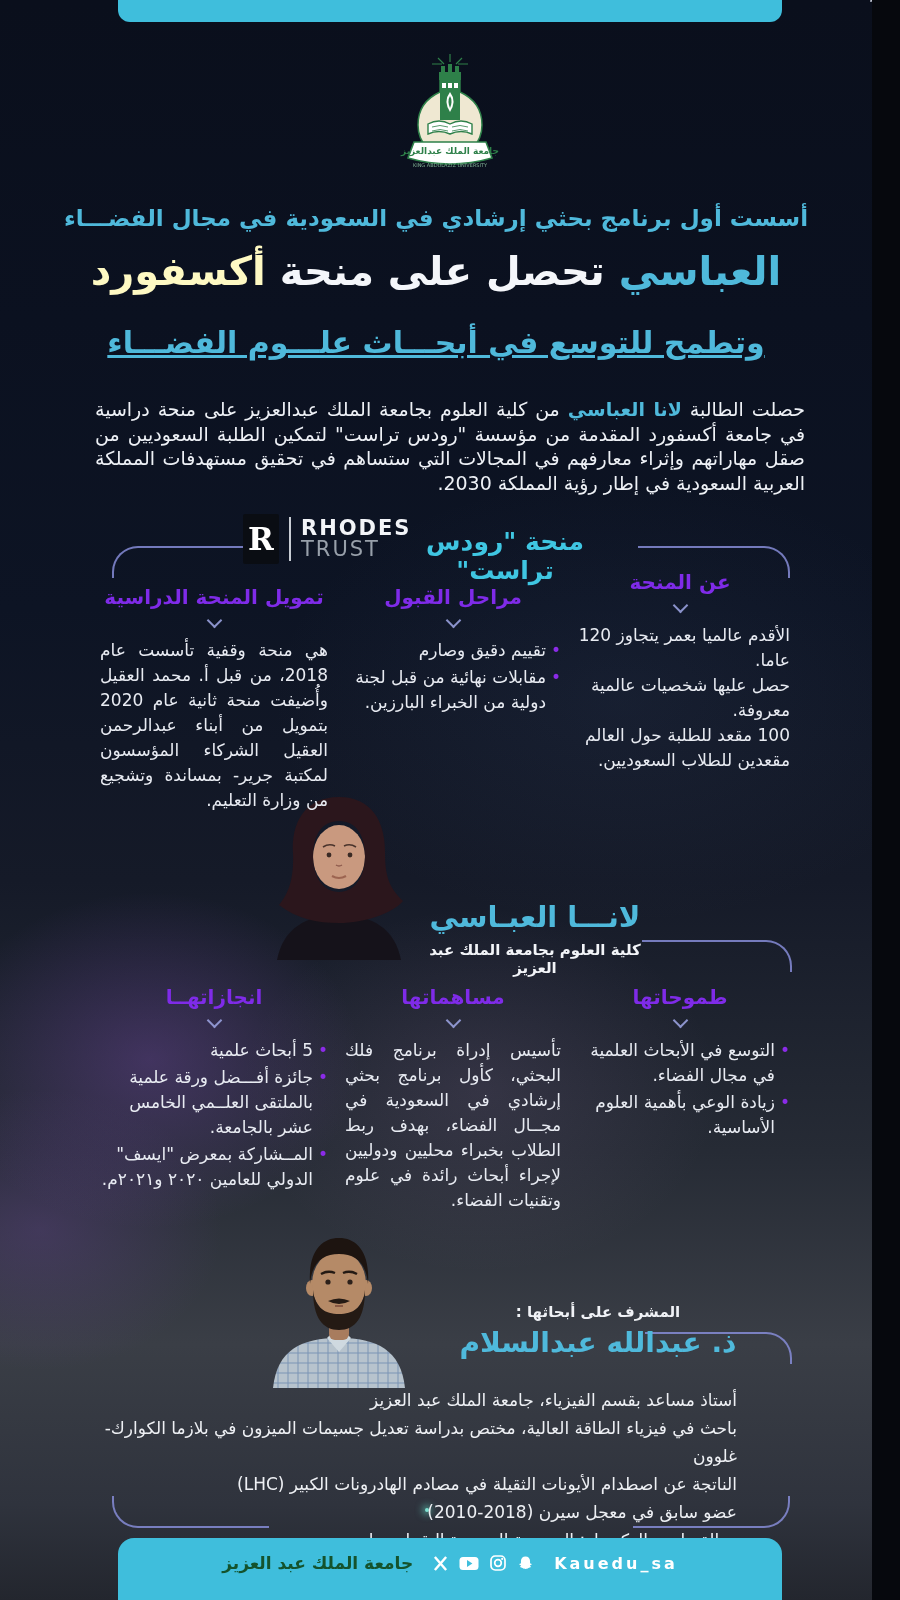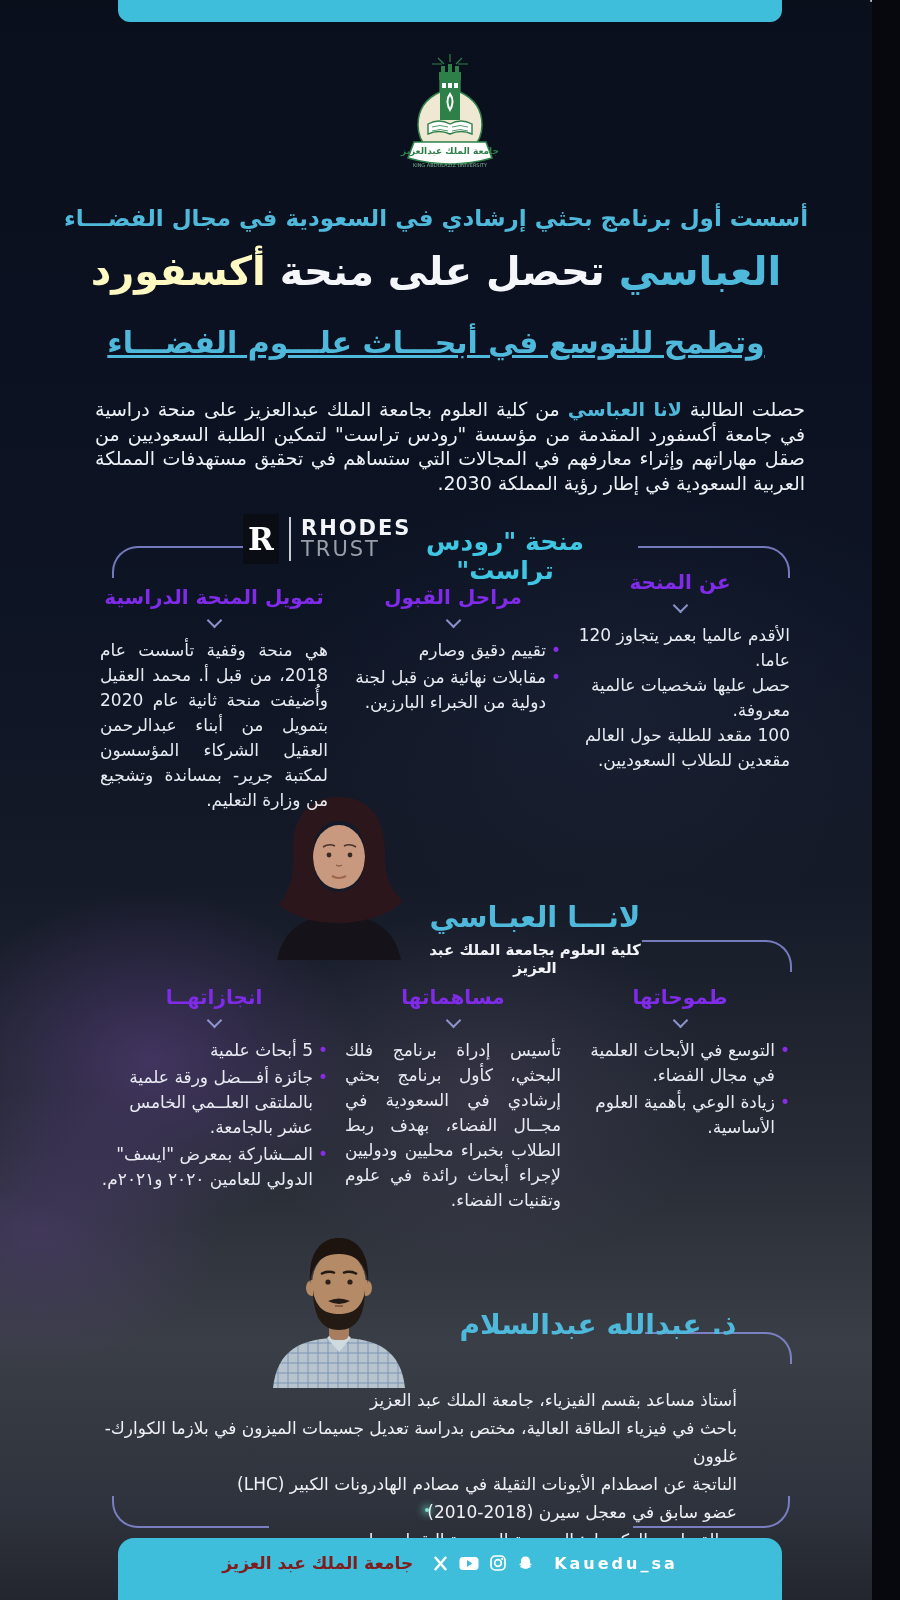--- a/index.html
+++ b/index.html
@@ -25,21 +25,21 @@
     857px 1063px #d9c193,640px 1528px #d9c193,200px 1526px #d9c193,60px 1566px #d9c193;}
   .glow-dot{position:absolute;left:425px;top:1508px;width:4px;height:4px;border-radius:50%;
     background:#7fe0d0;box-shadow:0 0 7px 3px rgba(100,220,200,.55);z-index:1;}
 
   .top-bar{position:absolute;left:118px;top:0;width:664px;height:22px;background:#3FBEDC;
     border-radius:0 0 12px 12px;z-index:2;}
   .footer-bar{position:absolute;left:118px;top:1538px;width:664px;height:62px;background:#3FBEDC;
     border-radius:16px 16px 0 0;z-index:3;display:flex;justify-content:center;align-items:flex-start;
     padding-top:15px;box-sizing:border-box;}
   .footer-row{display:flex;direction:ltr;align-items:center;gap:20px;}
-  .footer-univ{font-weight:bold;font-size:17px;color:#7f1d1d;direction:rtl;}
+  .footer-univ{font-weight:bold;font-size:17px;color:#14532d;direction:rtl;}
   .social-icons{display:flex;align-items:center;gap:11px;}
   .handle{font-weight:bold;font-size:16px;color:#fff;letter-spacing:3px;}
 
   .kau-logo{position:absolute;left:390px;top:50px;width:120px;height:124px;z-index:2;}
 
   .kicker{position:absolute;left:0;right:0;top:205px;text-align:center;color:#4FB9DB;
     font-size:23px;font-weight:bold;z-index:2;}
   .main-title{position:absolute;left:0;right:0;top:248px;text-align:center;font-size:40px;
     font-weight:bold;z-index:2;letter-spacing:0;}
   .main-title .cy{color:#4FB9DB;} .main-title .wh{color:#f4f6fa;} .main-title .pu{color:#fef9c3;text-align:center;}
@@ -227,20 +227,21 @@
     <path d="M60 92 C60 120 70 132 86 132 C102 132 112 120 112 92 C110 110 100 116 86 116 C72 116 62 110 60 92 Z" fill="#241a14"></path>
     <path d="M75 103 q11 -5 22 0 q-11 6 -22 0 z" fill="#241a14"></path>
     <circle cx="75" cy="84" r="2.6" fill="#2c201a"></circle>
       <circle cx="97" cy="84" r="2.6" fill="#2c201a"></circle>
     <path d="M68 76 q7 -4 14 -1 M90 75 q7 -3 14 1" stroke="#241a14" stroke-width="2.4" fill="none"></path>
     <path d="M82 108 h8" stroke="#7d4d3d" stroke-width="1.6"></path>
   </svg>
 
   <div class="corner corner-tr" style="left:645px;top:1332px;width:145px;"></div>
   <div class="sup-block">
+    <div class="sup-label">المشرف على أبحاثها :</div>
     <div class="sup-name">ذ. عبدالله عبدالسلام</div>
   </div>
   <div class="sup-lines">
     <div>أستاذ مساعد بقسم الفيزياء، جامعة الملك عبد العزيز</div>
     <div>باحث في فيزياء الطاقة العالية، مختص بدراسة تعديل جسيمات الميزون في بلازما الكوارك-غلوون</div>
     <div>الناتجة عن اصطدام الأيونات الثقيلة في مصادم الهادرونات الكبير (LHC)</div>
     <div>عضو سابق في معجل سيرن (2018-2010)</div>
     <div>زمالة ما بعد الدكتوراه: المدرسة المتعددة التقنيات، باريس</div>
   </div>
 

